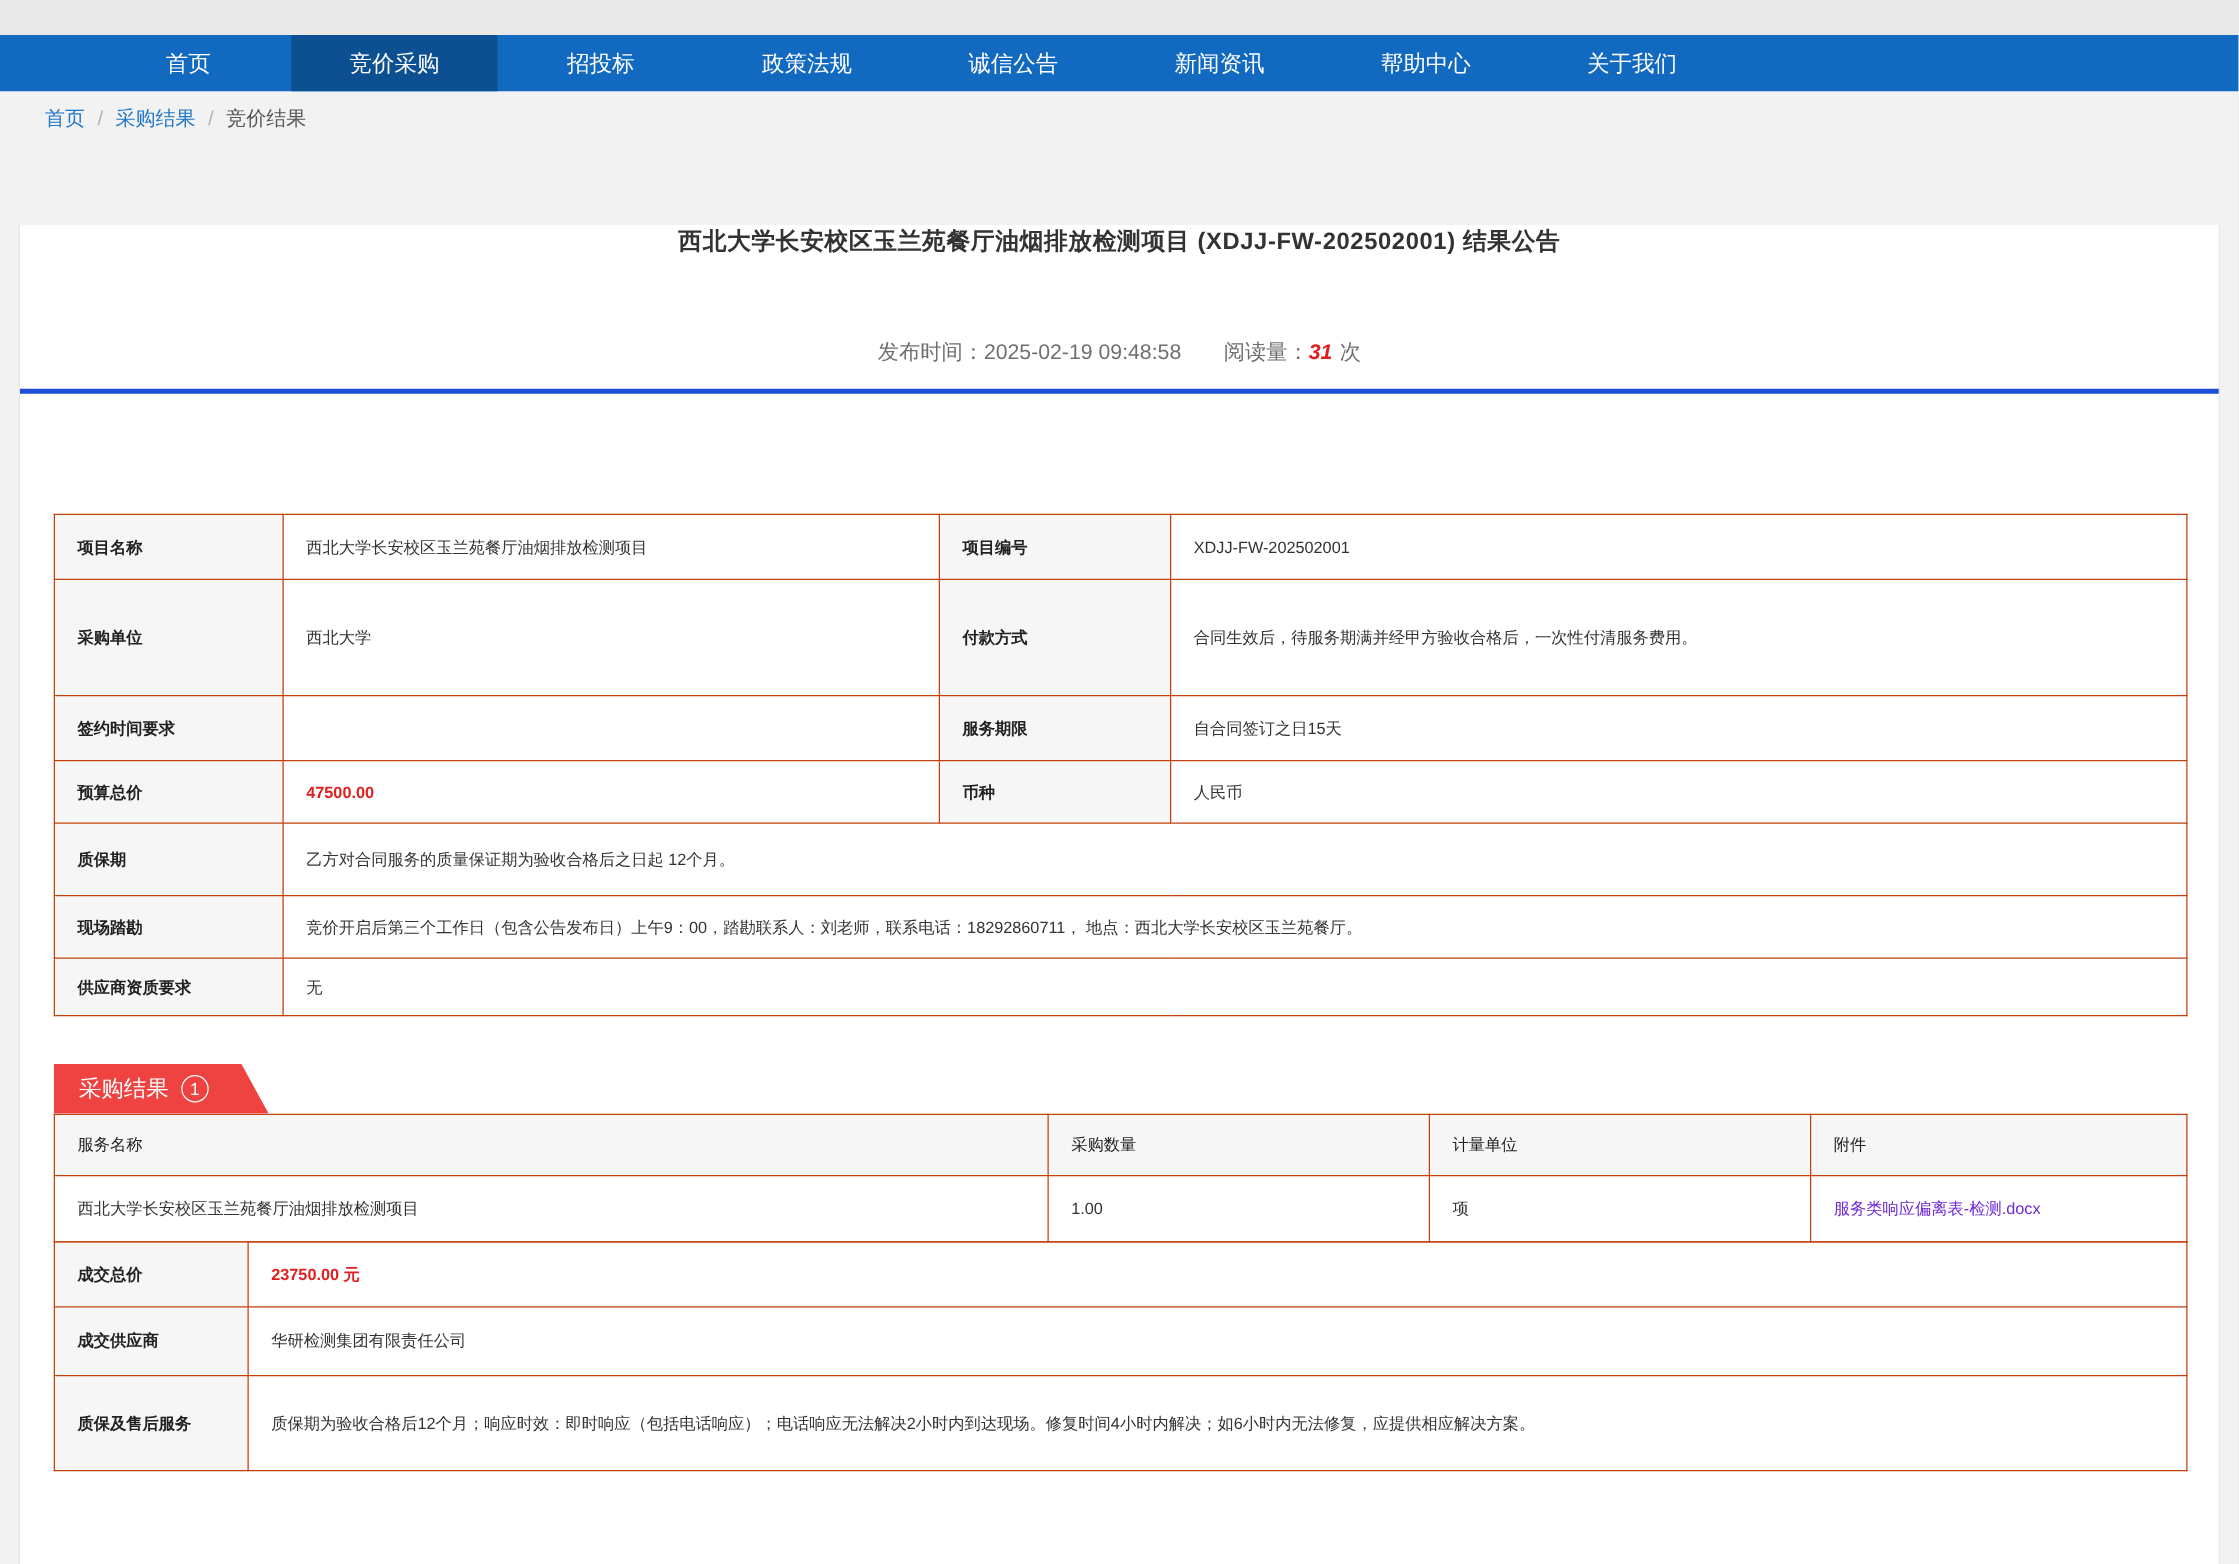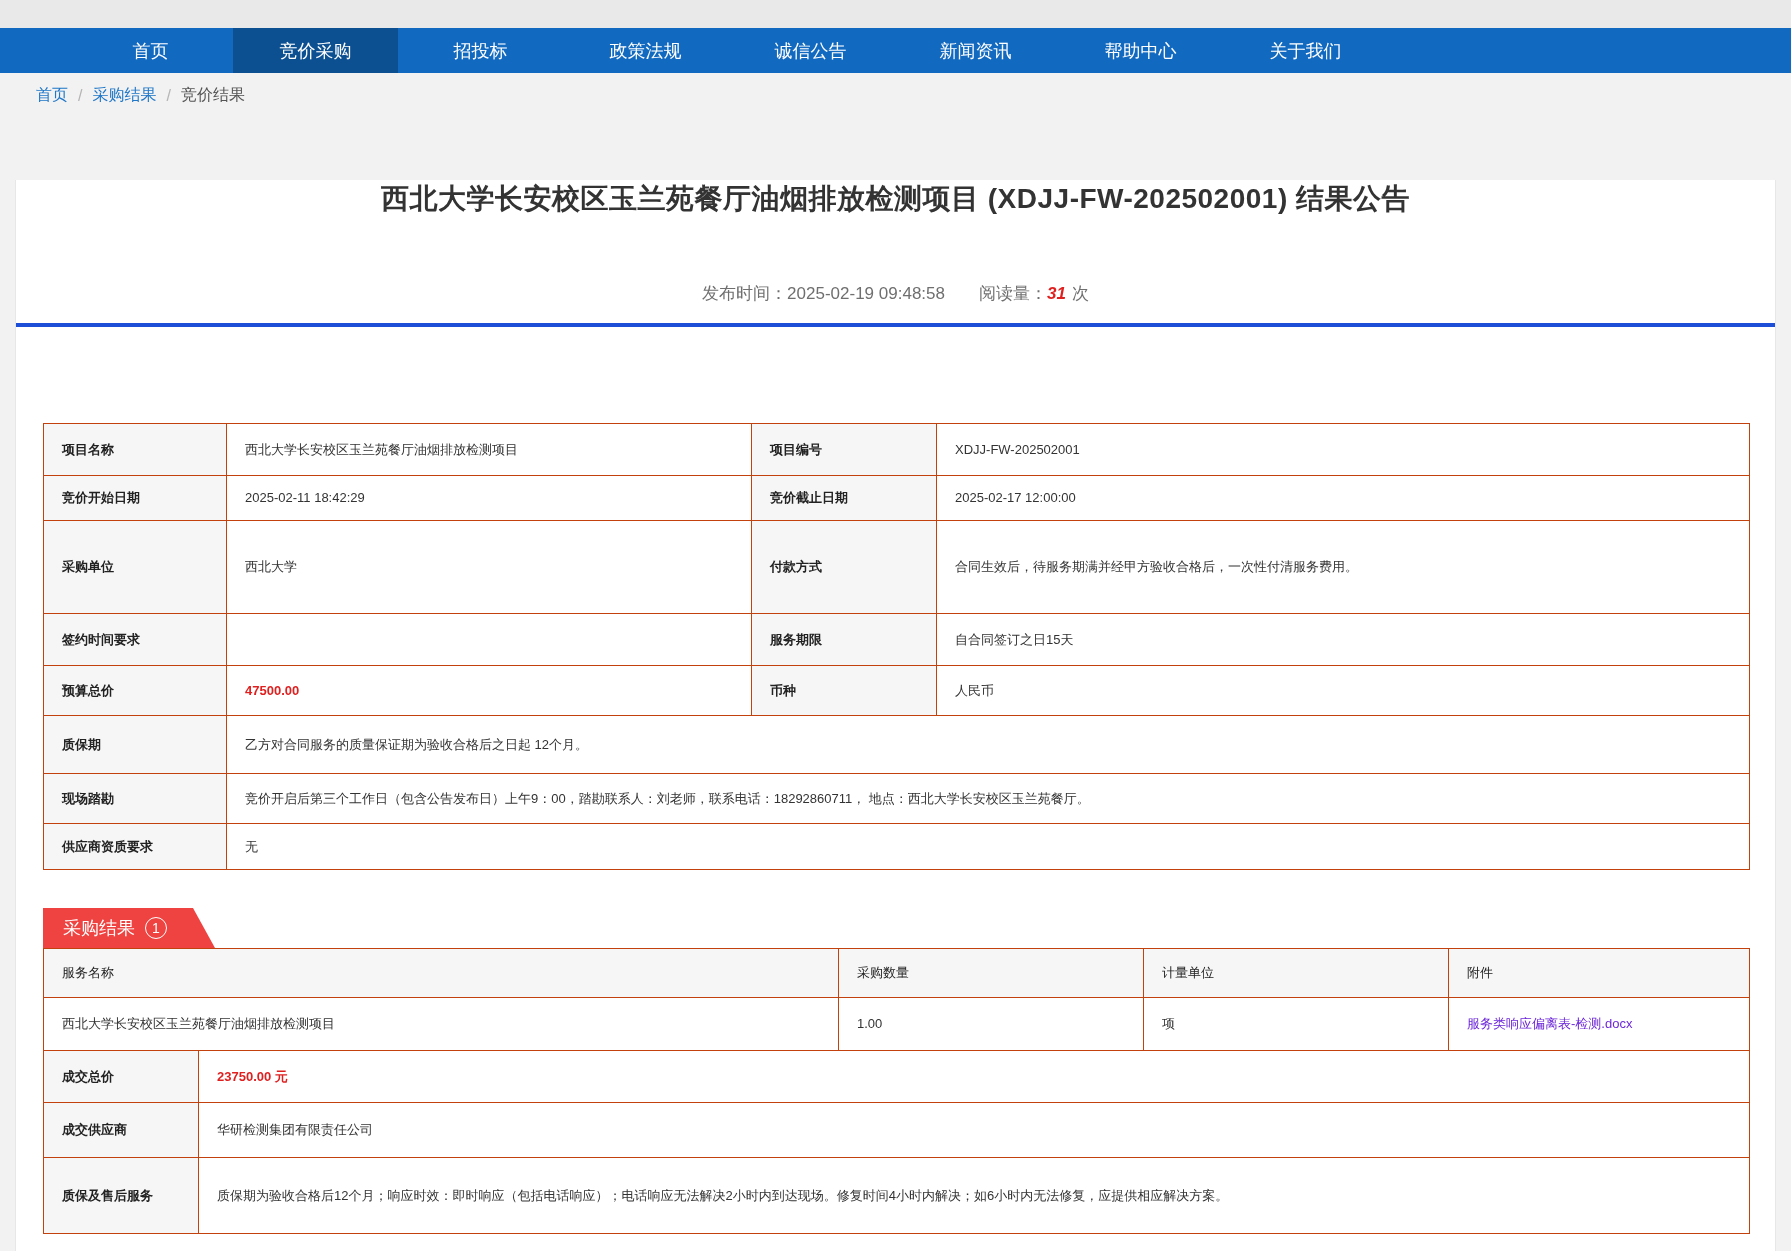--- a/index.html
+++ b/index.html
@@ -15,21 +15,21 @@
 
   
   .breadcrumb { height:45px; display:flex; align-items:center; padding-left:36px; font-size:16px; }
   .breadcrumb a { color:#2077c8; text-decoration:none; cursor:pointer; }
   .crumb-sep { color:#b5b5b5; margin:0 10px; }
   .crumb-current { color:#555555; }
 
   
   .card { margin:0 15px; width:1761px; height:1153px; background:#ffffff; border:1px solid #e7e7e7; border-top:none; }
 
-  .title { margin-top:62px; text-align:center; font-size:28px; font-weight:700; color:#333333; letter-spacing:0.5px; }
+  .title { margin-top:62px; text-align:center; font-size:19px; font-weight:700; color:#333333; letter-spacing:0.5px; }
 
   .meta { margin-top:64px; text-align:center; font-size:17px; color:#6f6f6f; padding-bottom:18px; border-bottom:4px solid #1d4ed8; }
   .meta .gap { display:inline-block; width:34px; }
   .meta .views-num { color:#e01f1f; font-style:italic; font-weight:700; margin-right:6px; }
 
   
   table { border-collapse:collapse; table-layout:fixed; width:1707px; margin-left:27px; }
   td { border:1px solid #c2410c; font-size:13px; color:#333333; padding:8px 18px; vertical-align:middle; line-height:1.65; word-break:break-all; }
   td.lbl { background:#f6f6f6; font-weight:700; color:#222222; }
   .red { color:#e01f1f; font-weight:700; }
@@ -99,26 +99,20 @@
           <col style="width:525px">
           <col style="width:185px">
           <col>
         </colgroup>
       <tbody>
           <tr class="h1">
         <td class="lbl">项目名称</td>
         <td>西北大学长安校区玉兰苑餐厅油烟排放检测项目</td>
         <td class="lbl">项目编号</td>
         <td>XDJJ-FW-202502001</td>
-      </tr>
-      <tr class="h2">
-        <td class="lbl">竞价开始日期</td>
-        <td>2025-02-11 18:42:29</td>
-        <td class="lbl">竞价截止日期</td>
-        <td>2025-02-17 12:00:00</td>
       </tr>
       <tr class="h3">
         <td class="lbl">采购单位</td>
         <td>西北大学</td>
         <td class="lbl">付款方式</td>
         <td>
               <div class="wrap-narrow">合同生效后，待服务期满并经甲方验收合格后，一次性付清服务费用。</div>
             </td>
       </tr>
       <tr class="h4">

